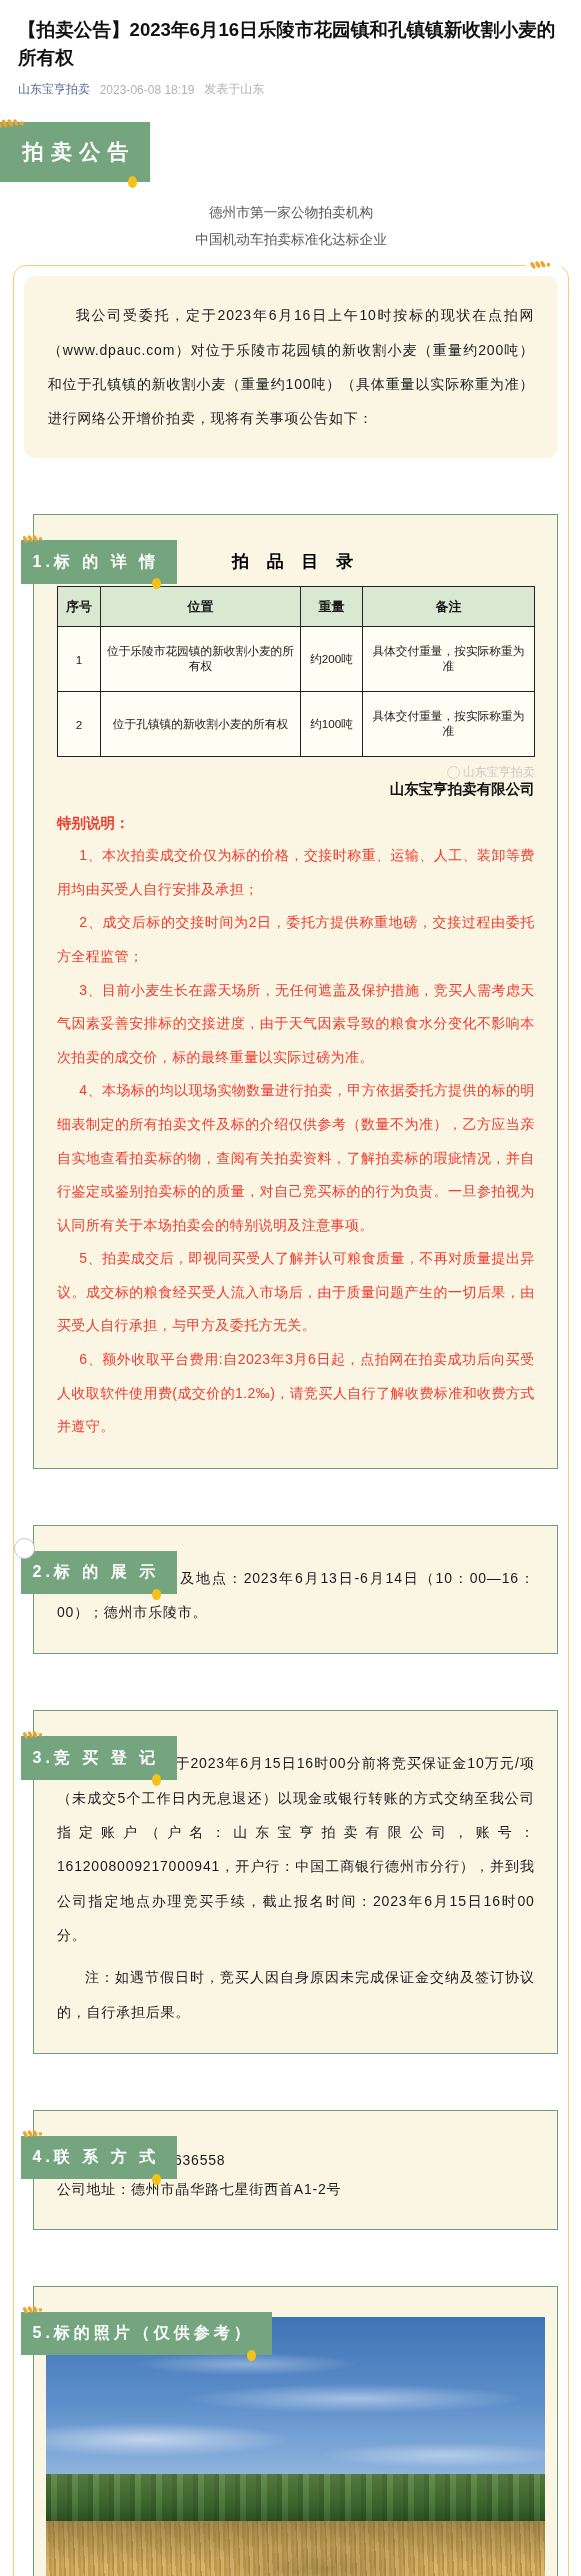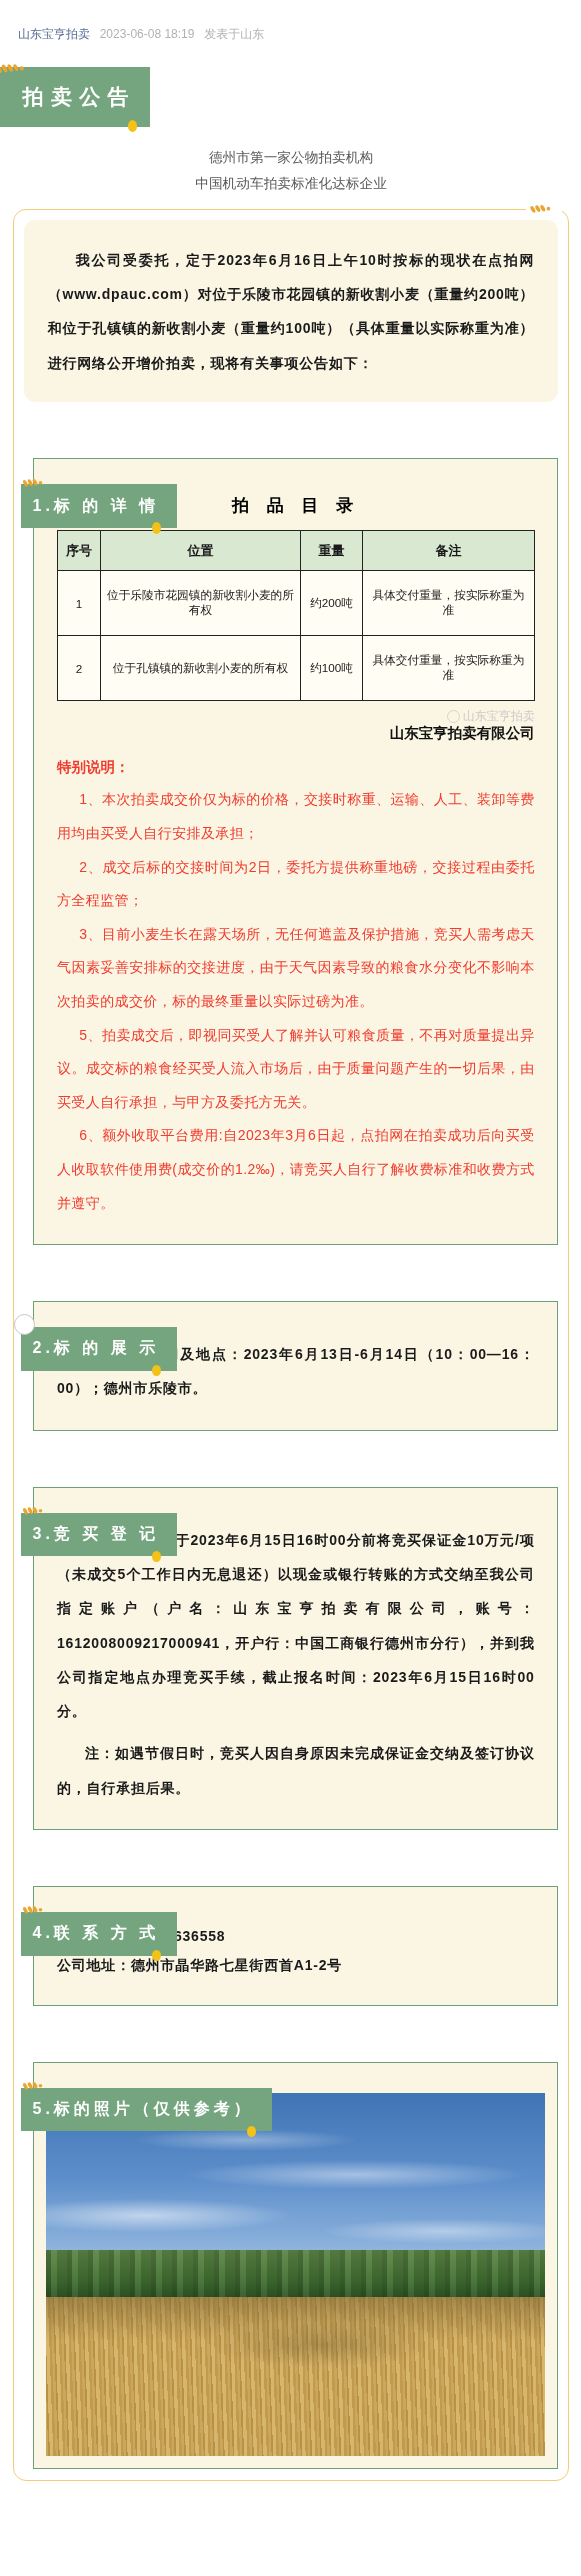--- a/index.html
+++ b/index.html
@@ -25,21 +25,21 @@
     font-size:21px; letter-spacing:7.3px; padding:16px 14.5px 16px 22.6px;}
   .banner .wheat{position:absolute; top:-10.5px; left:-4.8px;}
   .banner::after{content:""; position:absolute; right:13px; bottom:-5.6px; width:9.7px; height:12px;
     border-radius:50%; background:var(--dot);}
   .org{margin-top:18px; text-align:center; font-size:13.7px; color:#595959; line-height:1.95;}
   
   .outer{position:relative; margin:11.3px 13px 8px; border:0.8px solid var(--outer);
     border-radius:13px; padding:9.7px 9.7px 11.3px;}
   .outer > .wheat-corner{position:absolute; top:-7.3px; right:6.5px; background:#fff; padding:0 3.2px;}
   .intro-card{background:var(--cream); border-radius:11.3px; padding:22.6px 24px; }
-  .para{font-size:14px; line-height:2.45; text-align:justify; letter-spacing:0.8px;font-weight:bold;}
+  .para{font-size:14px; line-height:2.45; text-align:justify; letter-spacing:0.8px;}
   .indent{text-indent:2em;}
   
   .sec{position:relative; margin-top:34px; padding-top:22px;}
   .sec-head{position:absolute; top:0; left:-3.2px; z-index:2; background:var(--green); color:#fff;
     font-weight:bold; font-size:16px; letter-spacing:4px; padding:11.3px 18px 11.3px 12px; white-space:nowrap;margin-top:48px;}
   .sec-head .wheat{position:absolute; top:-9.7px; left:1.6px;}
   .sec-head .dot{position:absolute; right:16px; bottom:-5.6px; width:9px; height:11.3px;
     border-radius:50%; background:var(--dot);}
   .sec-head .ring{position:absolute; top:-13px; left:-6.5px; width:21px; height:21px; border-radius:50%;
     background:#fff; border:1.6px solid #c6c6c6;}
@@ -74,20 +74,21 @@
   .field{height:159px; background:
     linear-gradient(180deg, rgba(122,100,50,.55) 0, rgba(122,100,50,0) 44px),
     radial-gradient(ellipse 161px 32px at 55% 30%, rgba(101,84,40,.35), rgba(0,0,0,0) 70%),
     repeating-linear-gradient(88deg, #c9a75c 0 2.4px, #b99144 2.4px 4px, #d6b56d 4px 7.3px, #c19a4e 7.3px 9.7px),
     #c7a458;}
 </style>
 </head>
 <body>
 
 <div class="head">
+  <div class="title">【拍卖公告】2023年6月16日乐陵市花园镇和孔镇镇新收割小麦的所有权</div>
   <div class="byline">
     <span class="author">山东宝亨拍卖</span>
     <span>2023-06-08 18:19</span>
     <span>发表于山东</span>
   </div>
 </div>
 
 <div class="banner-wrap">
   <div class="banner">
     <span class="wheat">
@@ -177,20 +178,21 @@
           <span class="wm-ic"></span>
           <span>山东宝亨拍卖</span>
         </div>
         <div class="co">山东宝亨拍卖有限公司</div>
       </div>
       <div class="notes">
         <div class="nt">特别说明：</div>
         <p>1、本次拍卖成交价仅为标的价格，交接时称重、运输、人工、装卸等费用均由买受人自行安排及承担；</p>
         <p>2、成交后标的交接时间为2日，委托方提供称重地磅，交接过程由委托方全程监管；</p>
         <p>3、目前小麦生长在露天场所，无任何遮盖及保护措施，竞买人需考虑天气因素妥善安排标的交接进度，由于天气因素导致的粮食水分变化不影响本次拍卖的成交价，标的最终重量以实际过磅为准。</p>
+        <p>4、本场标的均以现场实物数量进行拍卖，甲方依据委托方提供的标的明细表制定的所有拍卖文件及标的介绍仅供参考（数量不为准），乙方应当亲自实地查看拍卖标的物，查阅有关拍卖资料，了解拍卖标的瑕疵情况，并自行鉴定或鉴别拍卖标的的质量，对自己竞买标的的行为负责。一旦参拍视为认同所有关于本场拍卖会的特别说明及注意事项。</p>
         <p>5、拍卖成交后，即视同买受人了解并认可粮食质量，不再对质量提出异议。成交标的粮食经买受人流入市场后，由于质量问题产生的一切后果，由买受人自行承担，与甲方及委托方无关。</p>
         <p>6、额外收取平台费用:自2023年3月6日起，点拍网在拍卖成功后向买受人收取软件使用费(成交价的1.2‰)，请竞买人自行了解收费标准和收费方式并遵守。</p>
       </div>
     </div>
   </div>
 
   <div class="sec">
     <div class="sec-head">
       <span class="ring"></span>
       <span>2.标 的 展 示</span>

